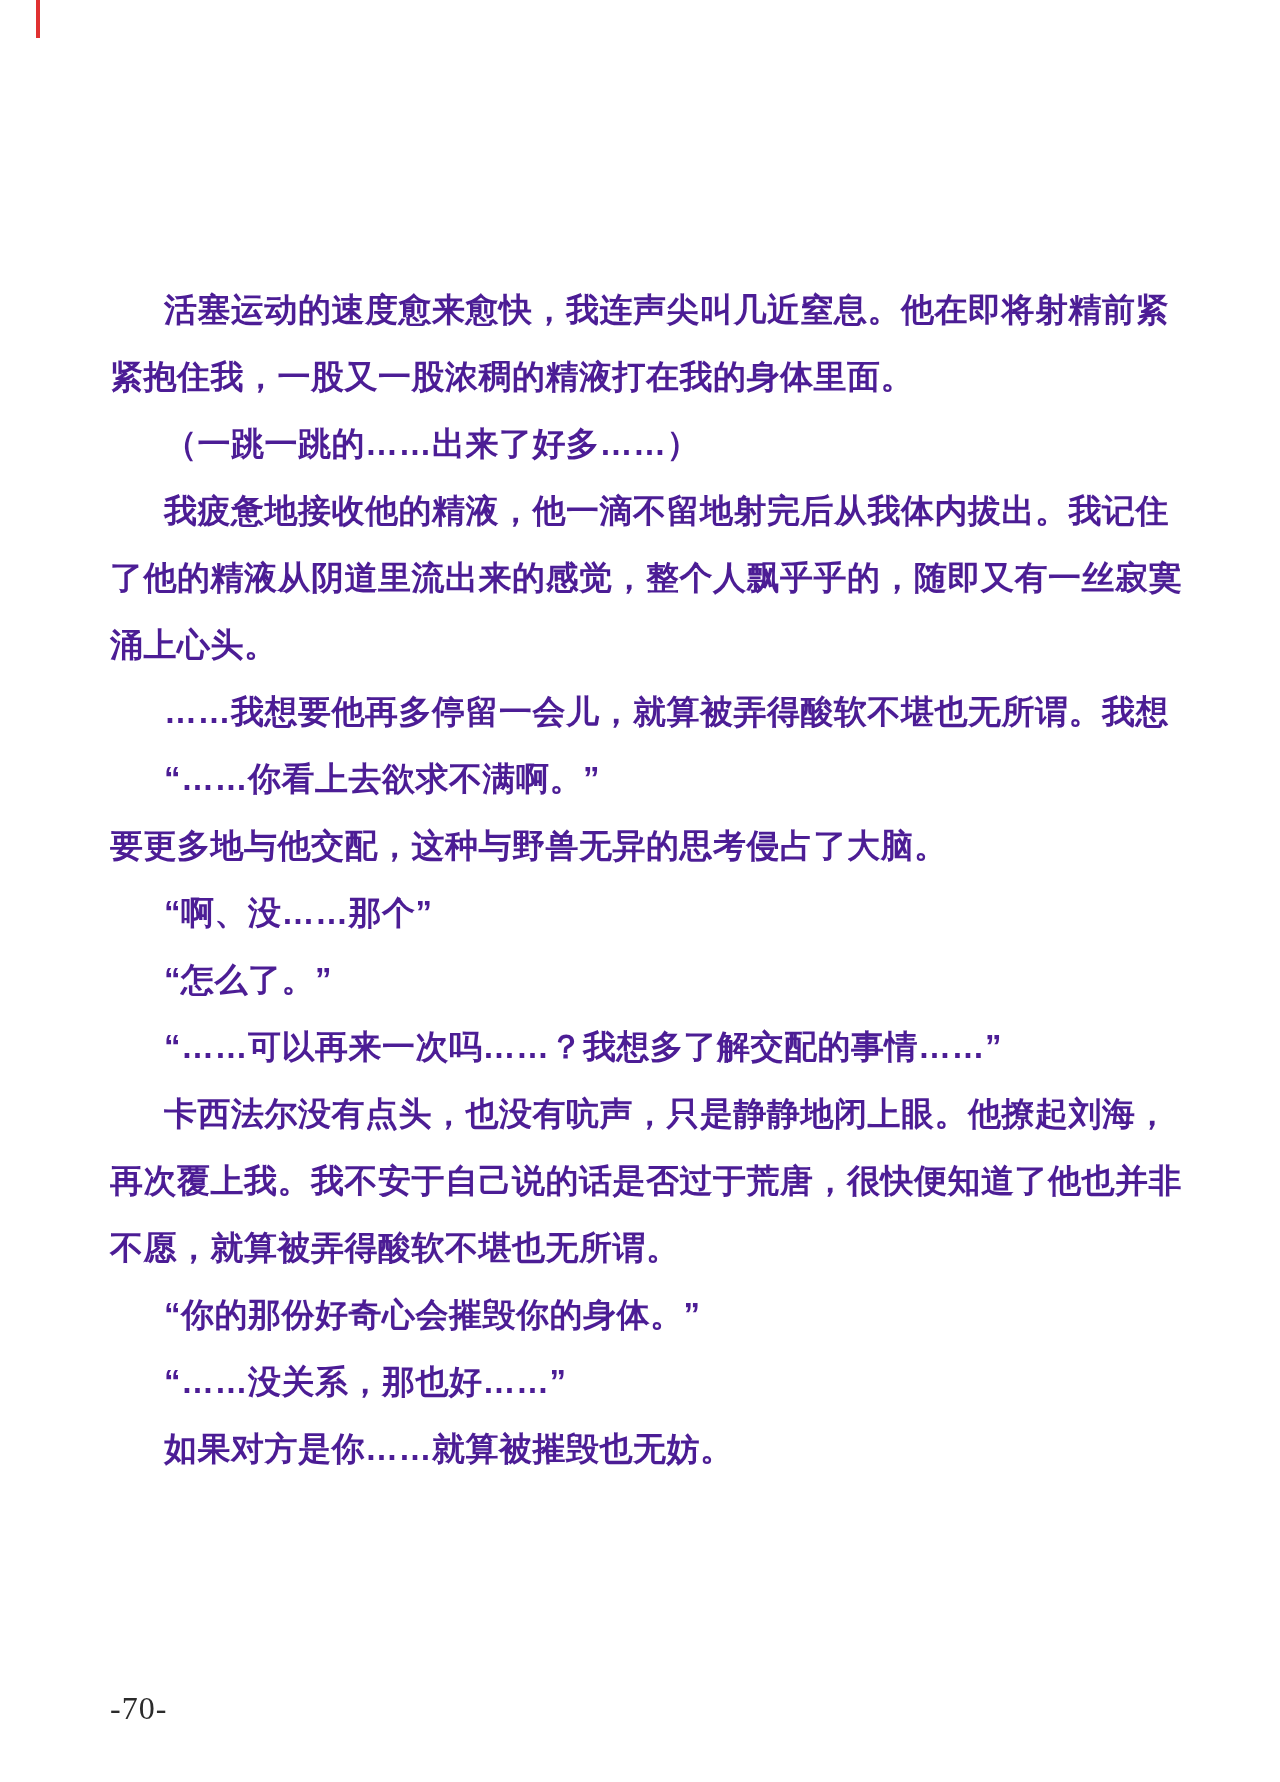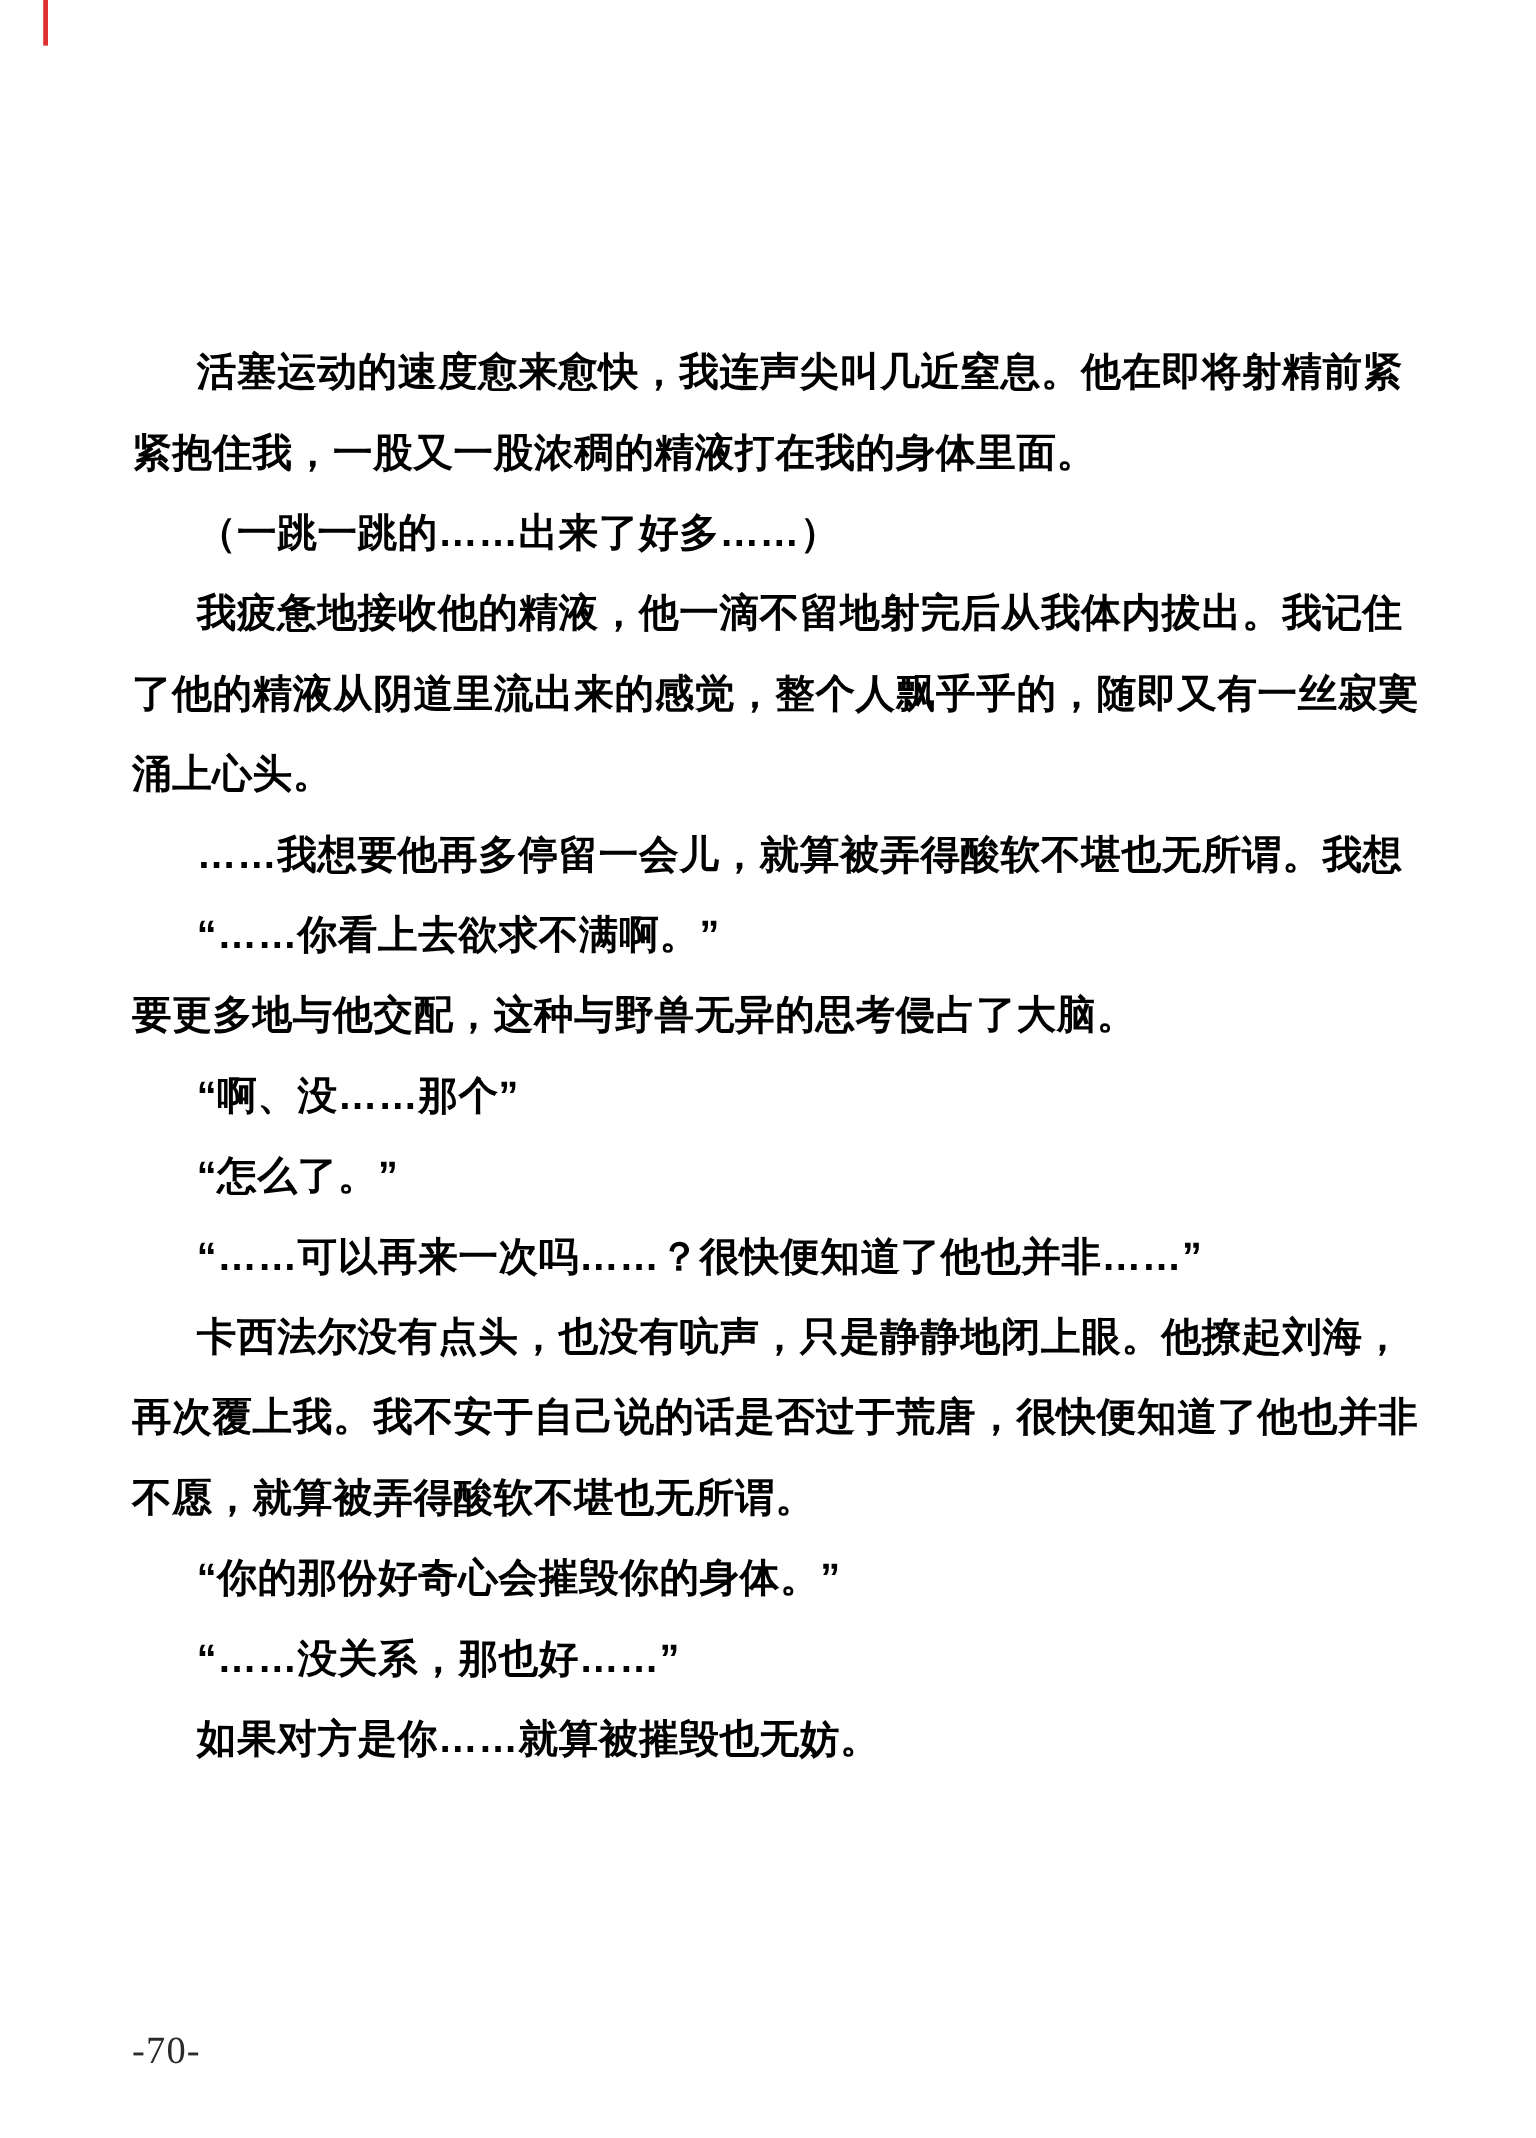--- a/index.html
+++ b/index.html
@@ -31,21 +31,21 @@
     position: absolute;
     left: 110px;
     top: 276px;
     width: 1062px;
   }
   .text-line {
     font-size: 33px;
     line-height: 67px;
     height: 67px;
     letter-spacing: 0.5px;
-    color: #000000;
+    color: #4c1d95;
     font-weight: 600;
     white-space: nowrap;
     font-family: "Liberation Sans", sans-serif;
   }
   .text-line.indent {
     padding-left: 54px;
   }
   .page-number {
     position: absolute;
     left: 110px;
@@ -71,21 +71,21 @@
       <div class="text-line">紧抱住我，一股又一股浓稠的精液打在我的身体里面。</div>
       <div class="text-line indent">（一跳一跳的……出来了好多……）</div>
       <div class="text-line indent">我疲惫地接收他的精液，他一滴不留地射完后从我体内拔出。我记住</div>
       <div class="text-line">了他的精液从阴道里流出来的感觉，整个人飘乎乎的，随即又有一丝寂寞</div>
       <div class="text-line">涌上心头。</div>
       <div class="text-line indent">……我想要他再多停留一会儿，就算被弄得酸软不堪也无所谓。我想</div>
       <div class="text-line indent">“……你看上去欲求不满啊。”</div>
       <div class="text-line">要更多地与他交配，这种与野兽无异的思考侵占了大脑。</div>
       <div class="text-line indent">“啊、没……那个”</div>
       <div class="text-line indent">“怎么了。”</div>
-      <div class="text-line indent">“……可以再来一次吗……？很快便知道了他也并非……”</div>
+      <div class="text-line indent">“……可以再来一次吗……？我想多了解交配的事情……”</div>
       <div class="text-line indent">卡西法尔没有点头，也没有吭声，只是静静地闭上眼。他撩起刘海，</div>
       <div class="text-line">再次覆上我。我不安于自己说的话是否过于荒唐，很快便知道了他也并非</div>
       <div class="text-line">不愿，就算被弄得酸软不堪也无所谓。</div>
       <div class="text-line indent">“你的那份好奇心会摧毁你的身体。”</div>
       <div class="text-line indent">“……没关系，那也好……”</div>
       <div class="text-line indent">如果对方是你……就算被摧毁也无妨。</div>
     </div>
 
   <div class="page-number">-70-</div>
 </div>

